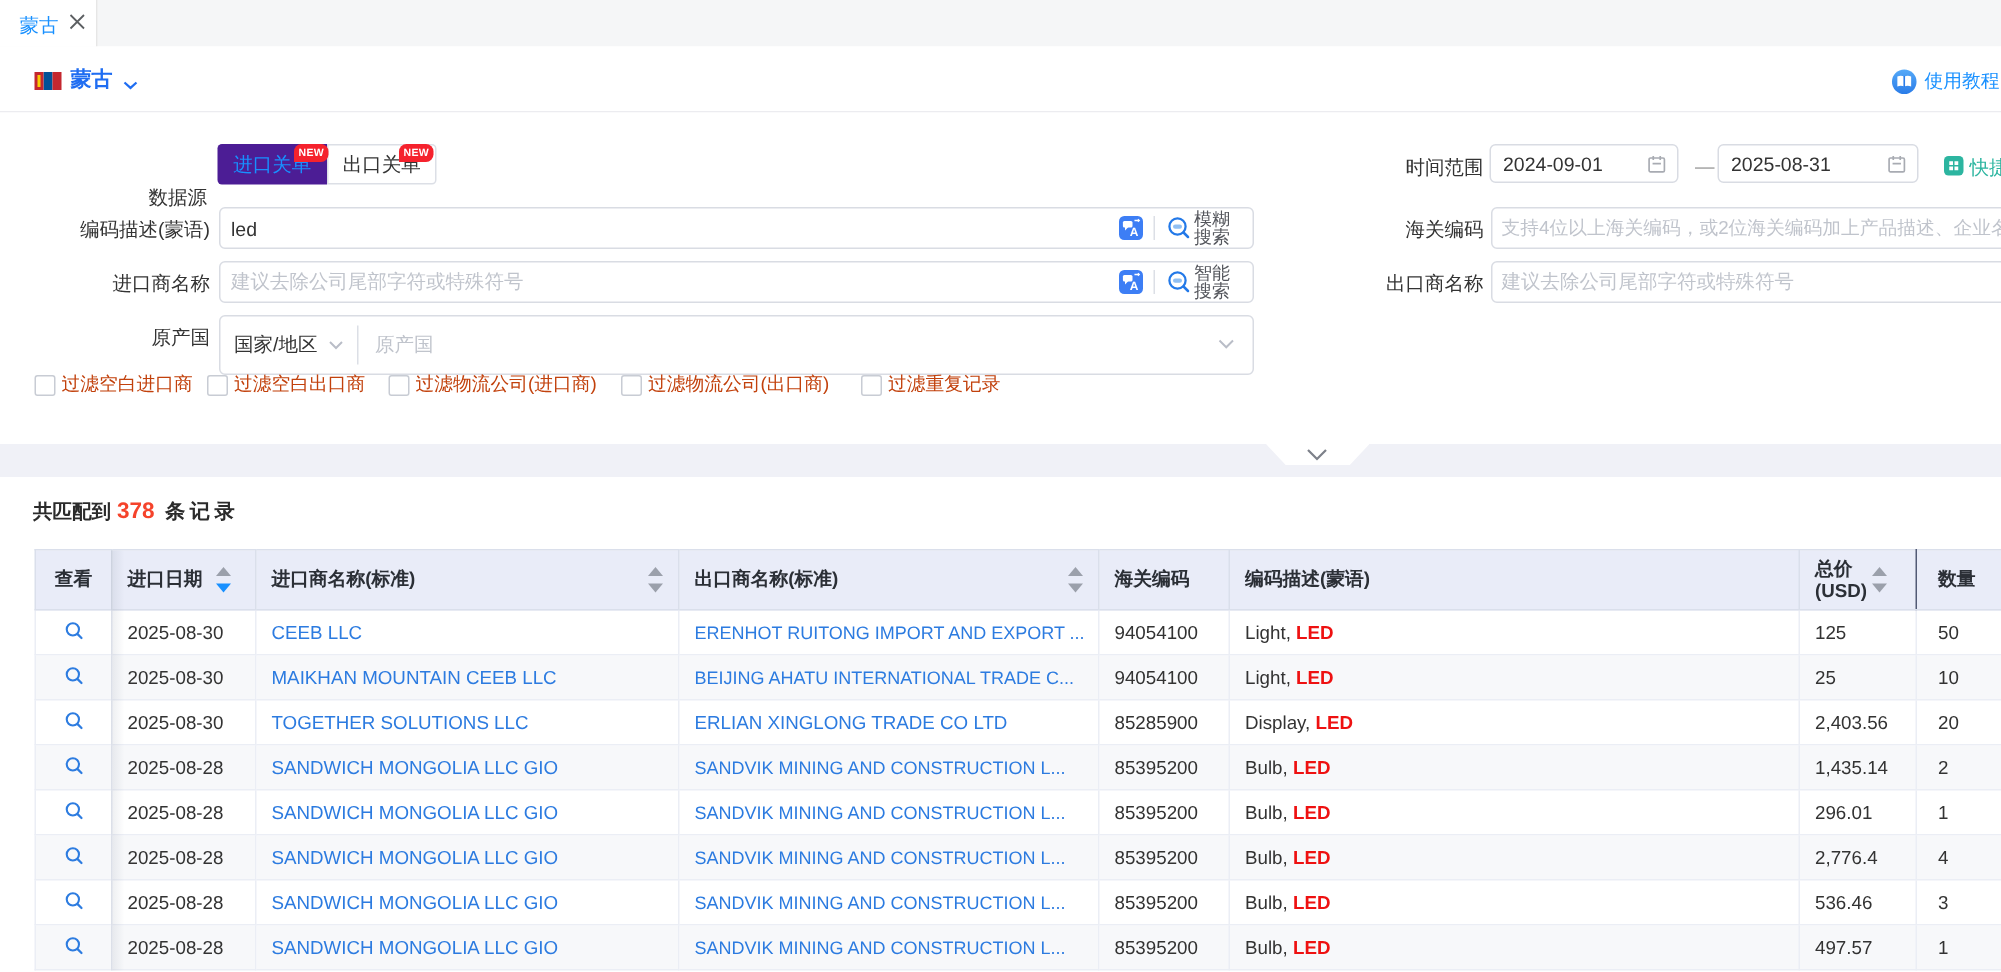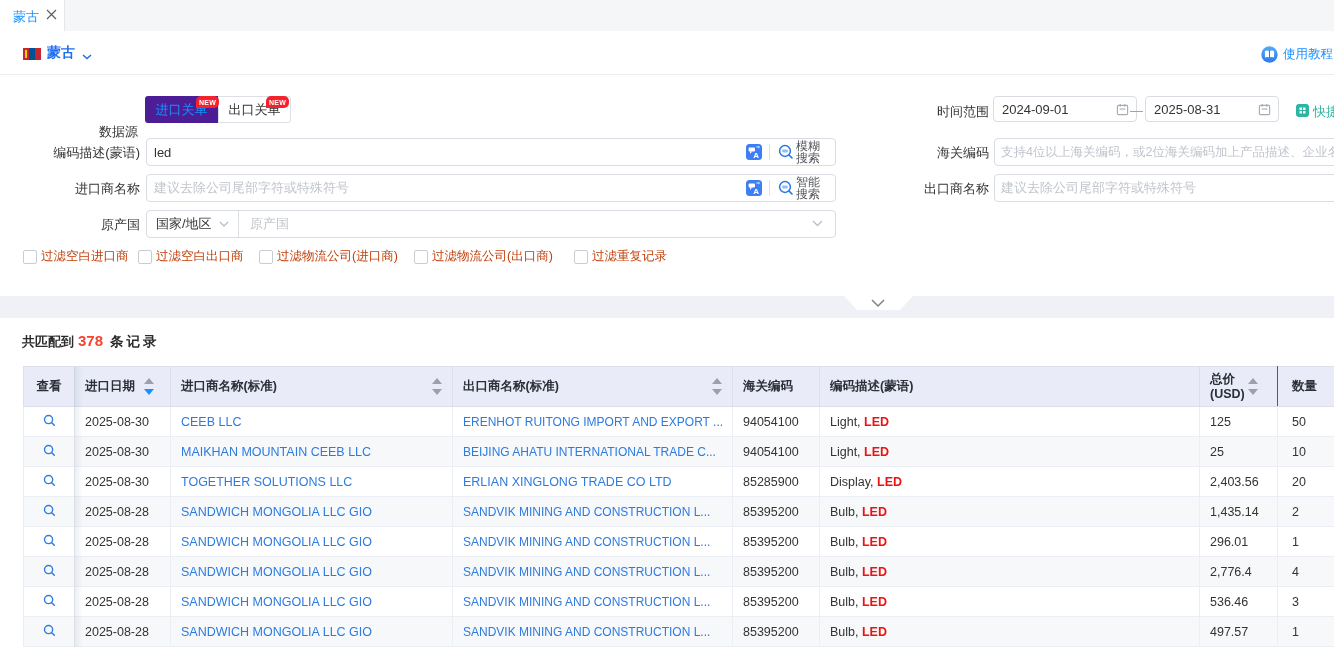--- a/index.html
+++ b/index.html
@@ -107,21 +107,21 @@
 
 <div id="filter">
 
   <div class="lbl" style="left:18px; top:28px;margin-top:20px;">数据源</div>
   <div id="dtab1">进口关单</div>
   <div id="dtab2">出口关单</div>
   <div class="new" style="left:196px; top:21px;">NEW</div>
   <div class="new" style="left:266px; top:21px;">NEW</div>
 
   <div class="lbl" style="left:869px; top:28px;">时间范围</div>
-  <div class="inp" style="left:993px; top:21px; width:144px; height:26px; padding:0 7px 0 8px;">
+  <div class="inp" style="left:993px; top:21px; width:126px; height:26px; padding:0 7px 0 8px;">
     <span style="flex:1;">2024-09-01</span>
     <svg width="13" height="13" viewBox="0 0 14 14">
         <rect x="1.5" y="2.5" width="11" height="10" rx="1" fill="none" stroke="#a8abb2" stroke-width="1.2"></rect>
         <line x1="4.5" y1="1" x2="4.5" y2="4" stroke="#a8abb2" stroke-width="1.2"></line>
         <line x1="9.5" y1="1" x2="9.5" y2="4" stroke="#a8abb2" stroke-width="1.2"></line>
         <line x1="4" y1="6.5" x2="10" y2="6.5" stroke="#a8abb2" stroke-width="1.2"></line>
       </svg>
   </div>
   <div class="abs" style="left:1130px; top:28px; color:#999;">—</div>
   <div class="inp" style="left:1145px; top:21px; width:134px; height:26px; padding:0 7px 0 8px;">
@@ -184,21 +184,21 @@
       </svg>
     <span class="stext">智能<br>搜索</span>
   </div>
 
   <div class="lbl" style="left:869px; top:105px;">出口商名称</div>
   <div class="inp" style="left:994px; top:99px; width:402px; height:28px; padding:0 6px;">
     <span class="ph">建议去除公司尾部字符或特殊符号</span>
   </div>
 
   <div class="lbl" style="left:20px; top:141px;">原产国</div>
-  <div class="inp" style="left:146px; top:135px; width:690px; height:28px; padding:0;">
+  <div class="inp" style="left:146px; top:135px; width:690px; height:40px; padding:0;">
     <span style="width:72px; padding-left:9px;">国家/地区</span>
     <svg width="10" height="7" style="margin-right:9px; flex:none;">
         <polyline points="1,1 5,5 9,1" fill="none" stroke="#b9bdc7" stroke-width="1.3"></polyline>
       </svg>
     <span style="width:1px; height:26px; background:#dcdfe6; flex:none;"></span>
     <span class="ph" style="flex:1; padding-left:11px;">原产国</span>
     <svg width="11" height="8" style="margin-right:12px; flex:none;">
         <polyline points="1,1 5.5,5.5 10,1" fill="none" stroke="#b9bdc7" stroke-width="1.3"></polyline>
       </svg>
   </div>

